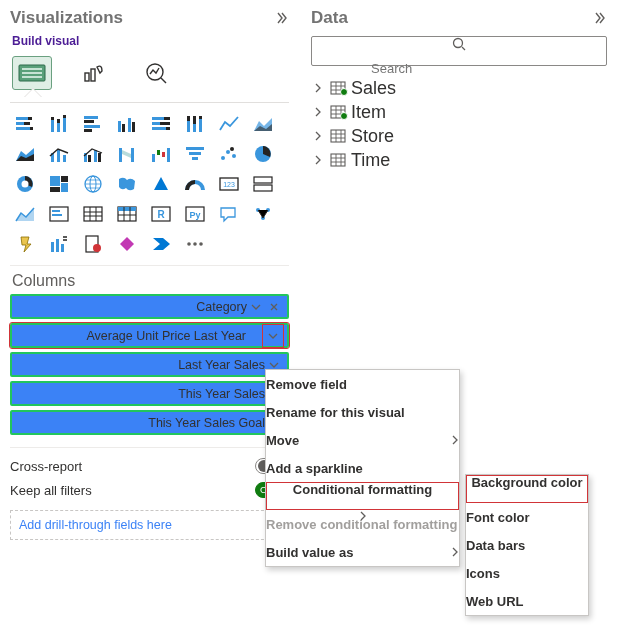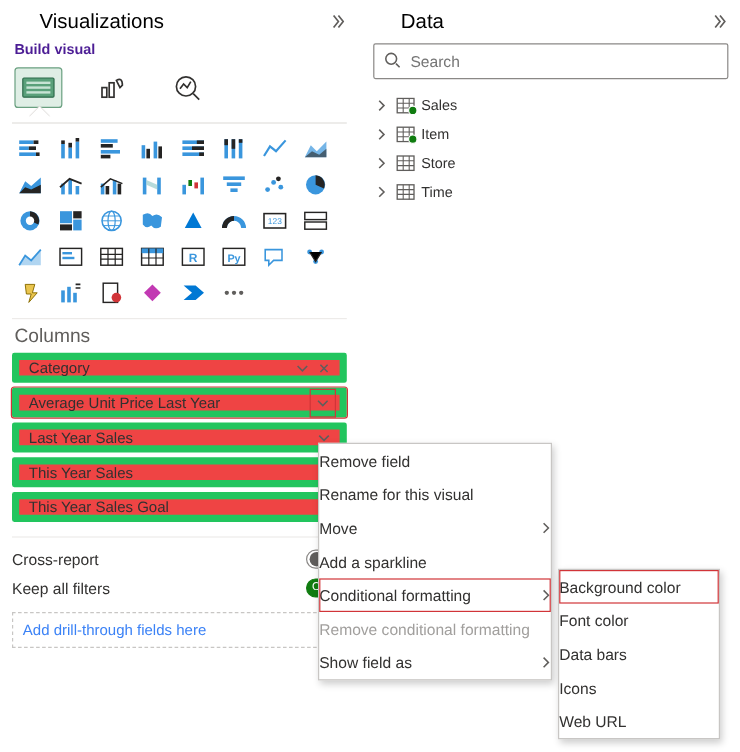--- a/index.html
+++ b/index.html
@@ -13,21 +13,21 @@
     height: 627px;
     overflow: hidden;
     position: relative;
   }
   .panels { display: flex; height: 100%; }
   .pane { display: flex; flex-direction: column; }
   .viz-pane { width: 297px; border-right: 0px; padding: 6px 8px 0 10px; }
   .data-pane { flex: 1; padding: 6px 10px 0 14px; }
   .pane-header {
     display: flex; align-items: center; justify-content: space-between;
-    font-size: 17px; font-weight: 400; color: #000000; padding: 2px 0 4px 0; margin-left: 23px;
+    font-size: 17px; font-weight: 700; color: #737373; padding: 2px 0 4px 0;
   }
   .collapse-icon { width: 14px; height: 14px; display:flex; align-items:center; justify-content:center; cursor:pointer; }
   .sub-label { font-size: 12px; color: #4c1d95; padding: 2px 0 6px 2px; font-weight:600;}
   .tool-tabs { display:flex; gap: 22px; align-items:center; padding: 2px 0 0 2px; }
   .tool-tab { width: 40px; height: 34px; display:flex; align-items:center; justify-content:center; border-radius:3px; cursor:pointer;}
   .tool-tab.selected { background:#dfeee5; border:1px solid #6aa080; }
   .tab-pointer { position:relative; height:12px; }
   .tab-pointer::before {
     content:""; position:absolute; left:14px; top:-1px;
     border-left:9px solid transparent; border-right:9px solid transparent; border-bottom:9px solid #ffffff;
@@ -39,24 +39,25 @@
     display:grid; grid-template-columns: repeat(8, 30px); gap:4px 4px;
     padding-bottom:8px;
   }
   .viz-item { width:30px; height:26px; display:flex; align-items:center; justify-content:center; cursor:pointer; border-radius:2px;}
   .viz-item svg { pointer-events:none; }
   .section-header {
     font-size: 16px; color:#605e5c; padding: 6px 0 4px 2px;
     border-top:1px solid #edebe9;
   }
   .field-well {
-    background:#ef4444; border:6px solid #22c55e; border-radius:2px;
+    background:#3b82f6; border:2px solid #22c55e; border-radius:2px;
     margin-bottom:4px; height:25px; display:flex; align-items:center;
     padding:0 4px 0 8px; font-size:12.5px; color:#323130;
     position:relative;
+    text-align:right;
   }
   .field-well.highlight { outline:1.5px solid #d13438;gap:17px; }
   .field-well .fw-label { flex:1; overflow:hidden; text-overflow:ellipsis; white-space:nowrap; }
   .fw-chevron, .fw-close { width:18px; display:flex; align-items:center; justify-content:center; color:#605e5c; cursor:pointer;}
   .fw-chevron.highlight-box { outline:1.5px solid #d13438; height:22px; width:20px; }
   .drill-section { border-top:1px solid #edebe9; margin-top:8px; padding-top:6px;}
   .drill-header { font-size:12.5px; font-weight:600; padding-bottom:8px; }
   .drill-row { display:flex; justify-content:space-between; align-items:center; padding:4px 0; font-size:13px; color:#323130;}
   .toggle { width:34px; height:16px; border-radius:10px; position:relative; border:1px solid #8a8886; background:#fff; cursor:pointer;}
   .toggle.on { background:#107c10; border-color:#107c10; }
@@ -66,41 +67,41 @@
   .toggle .tlabel { position:absolute; font-size:9.5px; top:1px; }
   .toggle.off .tlabel { right:4px; color:#605e5c; }
   .toggle.on .tlabel { left:4px; color:#fff; }
   .drill-drop {
     margin-top:8px; border:1px dashed #c8c6c4; height:30px; display:flex;
     align-items:center; padding-left:8px; color:#3b82f6; font-size:12.5px;
   }
 
   .search-box {
     display:flex; align-items:center; border:1px solid #8a8886; height:30px;
-    border-radius:2px; padding:0 8px; margin: 4px 0 10px 0; gap:6px;
+    border-radius:2px; padding:0 8px; margin: 4px 0 10px 0; gap:6px;flex-direction:column;
   }
   .search-box input { border:none; outline:none; flex:1; font-size:13px; background:transparent; }
-  .tree-item { display:flex; align-items:center; gap:4px; height:24px; cursor:pointer; color:#323130; font-size:12px;text-align:right;}
+  .tree-item { display:flex; align-items:center; gap:4px; height:24px; cursor:pointer; color:#323130; font-size:18px;text-align:right;}
   .tree-item .chev { width:14px; display:flex; justify-content:center;}
   .tree-item .tbl-icon { width:18px; display:flex; justify-content:center; position:relative;}
   .green-dot { position:absolute; width:8px; height:8px; background:#107c10; border:1px solid #fff; border-radius:50%; bottom:-1px; right:-1px;}
 
   
   .context-menu {
     position:absolute; background:#ffffff; border:1px solid #c8c6c4;
     box-shadow: 2px 3px 6px rgba(0,0,0,0.2);
     font-size:13px; color:#323130; z-index:10;
   }
-  .ctx-item { height:28px; display:flex; align-items:center; padding:0 0; cursor:pointer; justify-content:space-between; gap:12px;}
+  .ctx-item { height:28px; display:flex; align-items:center; padding:0 0; cursor:pointer; justify-content:space-between; gap:12px;font-weight:bold;}
   .ctx-item.disabled { color:#a19f9d; cursor:default; }
-  .ctx-item.highlight-red { outline:1.5px solid #d13438; outline-offset:-1px;}
+  .ctx-item.highlight-red { outline:1.5px solid #d13438; outline-offset:-1px;flex-direction:column;}
   .submenu-arrow { color:#605e5c; }
 
   .menu1 { left:265px; top:369px; width:195px; }
-  .menu2 { left:465px; top:474px; width:135px; }
+  .menu2 { left:465px; top:474px; width:124px; }
 </style>
 </head>
 <body>
 
 <div class="panels">
 
   <div class="pane viz-pane">
     <div class="pane-header">
       <span>Visualizations</span>
       <span class="collapse-icon">
@@ -578,21 +579,21 @@
     <div class="ctx-item highlight-red">
       <span>Conditional formatting</span>
       <span class="submenu-arrow"><svg width="8" height="10" viewBox="0 0 8 10">
           <path d="M2 1 L6 5 L2 9" stroke="#605e5c" stroke-width="1.3" fill="none"></path>
         </svg></span>
     </div>
     <div class="ctx-item disabled">
       <span>Remove conditional formatting</span>
     </div>
     <div class="ctx-item">
-      <span>Show field as</span>
+      <span>Build value as</span>
       <span class="submenu-arrow"><svg width="8" height="10" viewBox="0 0 8 10">
           <path d="M2 1 L6 5 L2 9" stroke="#605e5c" stroke-width="1.3" fill="none"></path>
         </svg></span>
     </div>
   </div>
 
 <div class="context-menu menu2" id="ctx2">
     <div class="ctx-item highlight-red">
       <span>Background color</span>
     </div>

